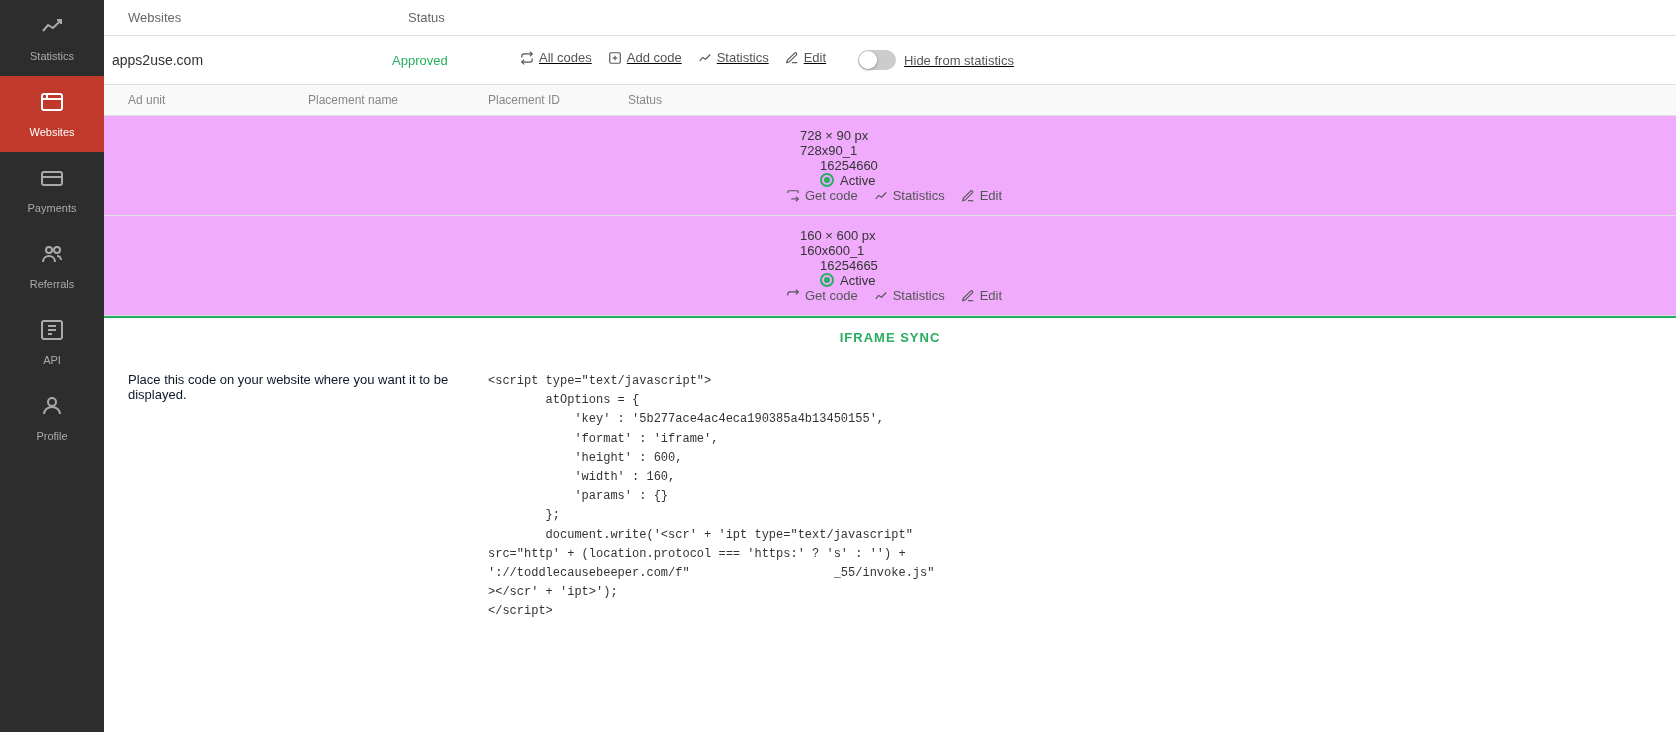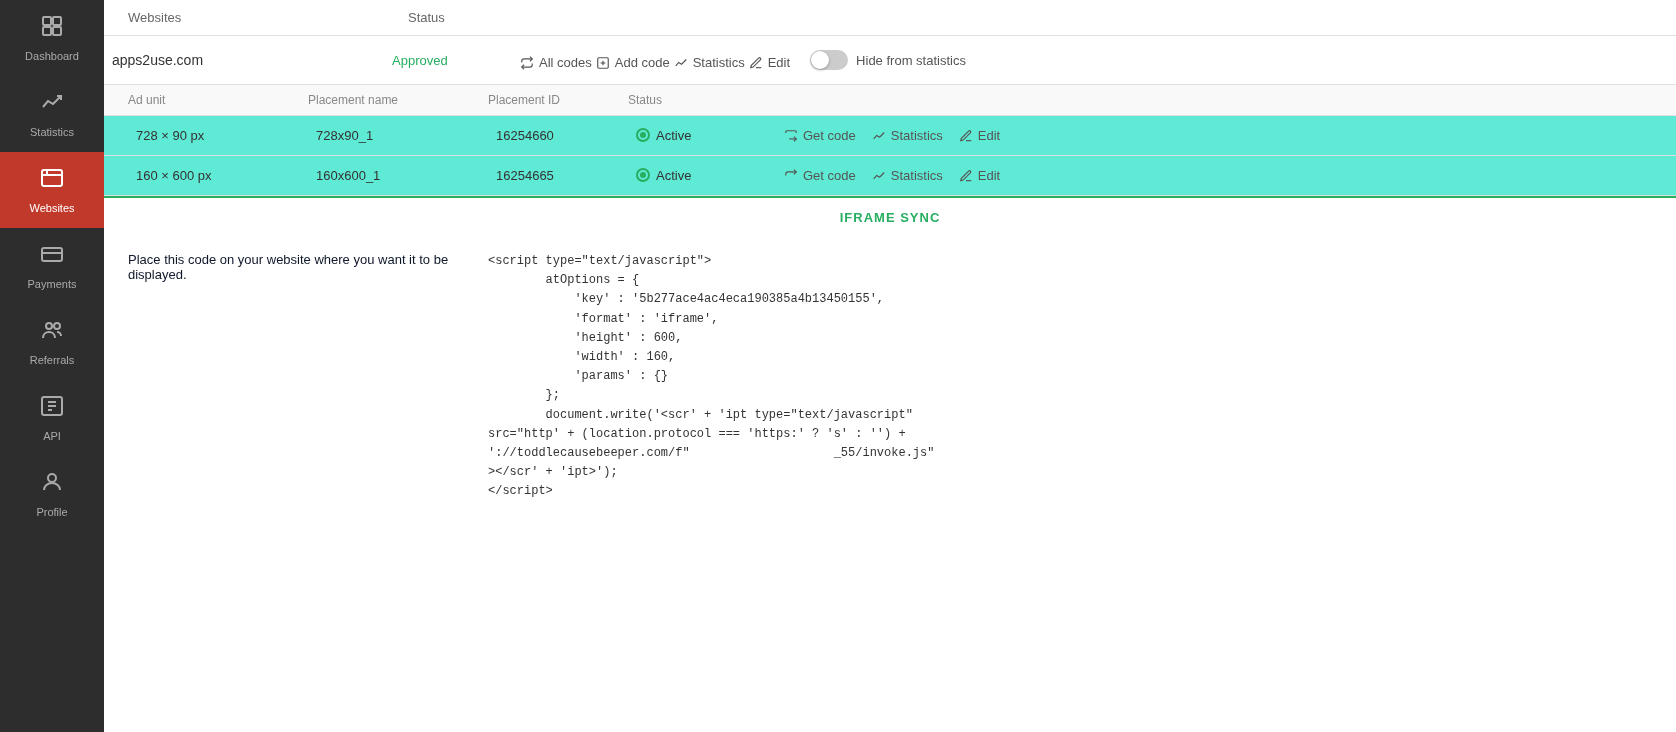--- a/index.html
+++ b/index.html
@@ -60,21 +60,21 @@
     .website-row {
       display: flex;
       align-items: center;
       padding: 14px 8px;
       border-bottom: 1px solid #e0e0e0;
       background: #fff;
       flex-wrap: nowrap;
     }
     .website-name { width: 280px; font-size: 14px; color: #333; }
     .status-approved { width: 120px; color: #27ae60; font-size: 13px; font-weight: 500; }
-    .website-actions { display: flex; align-items: flex-end; gap: 4px; margin-left: 8px; }
+    .website-actions { display: flex; align-items: flex-start; gap: 16px; margin-left: 8px; text-decoration: underline; }
     .action-btn {
       display: flex; align-items: center; gap: 5px;
       cursor: pointer; color: #555; font-size: 13px;
       white-space: nowrap;
     }
 
     
     .toggle-wrap { display: flex; align-items: center; gap: 8px; margin-left: 16px; cursor: pointer; }
     .toggle {
       width: 38px; height: 20px; border-radius: 10px;
@@ -98,23 +98,24 @@
     .ph-col { font-size: 12px; color: #888; }
     .ph-adunit { width: 180px; }
     .ph-placement { width: 180px; }
     .ph-id { width: 140px; }
     .ph-status { width: 140px; }
 
     
     .ad-row {
       display: flex;
       align-items: center;
-      padding: 12px 32px;
+      padding: 12px 8px;
       border-bottom: 1px solid #e0e0e0;
-      background: #5eead4;
+      background: #f0abfc;
+      flex-direction: column;
     }
     .ad-unit { width: 180px; font-size: 13px; color: #333; }
     .ad-placement { width: 180px; font-size: 13px; color: #333; }
     .ad-id { width: 140px; font-size: 13px; color: #333; }
     .ad-status { width: 140px; display: flex; align-items: flex-start; gap: 6px; }
     .status-dot { width: 14px; height: 14px; border-radius: 50%; border: 2px solid #27ae60; background: transparent; display: flex; align-items: center; justify-content: center; }
     .status-dot-inner { width: 6px; height: 6px; border-radius: 50%; background: #27ae60; }
     .status-active { font-size: 13px; color: #333; }
     .ad-actions { display: flex; align-items: center; gap: 16px; margin-left: 8px; }
 
@@ -142,31 +143,20 @@
       color: #333;
       white-space: pre;
       flex: 1;
       line-height: 1.6;
     }
   </style>
 </head>
 <body>
 
 <nav class="sidebar">
-  <div class="sidebar-item">
-    <span class="icon">
-      <svg width="24" height="24" viewBox="0 0 24 24" fill="none" stroke="#aaa" stroke-width="2">
-        <rect x="3" y="3" width="8" height="8" rx="1"></rect>
-        <rect x="13" y="3" width="8" height="8" rx="1"></rect>
-        <rect x="3" y="13" width="8" height="8" rx="1"></rect>
-        <rect x="13" y="13" width="8" height="8" rx="1"></rect>
-      </svg>
-    </span>
-    <span class="label">Dashboard</span>
-  </div>
 
   <div class="sidebar-item">
     <span class="icon">
       <svg width="24" height="24" viewBox="0 0 24 24" fill="none" stroke="#aaa" stroke-width="2">
         <polyline points="3,17 8,11 13,14 21,6"></polyline>
         <polyline points="17,6 21,6 21,10"></polyline>
       </svg>
     </span>
     <span class="label">Statistics</span>
   </div>

